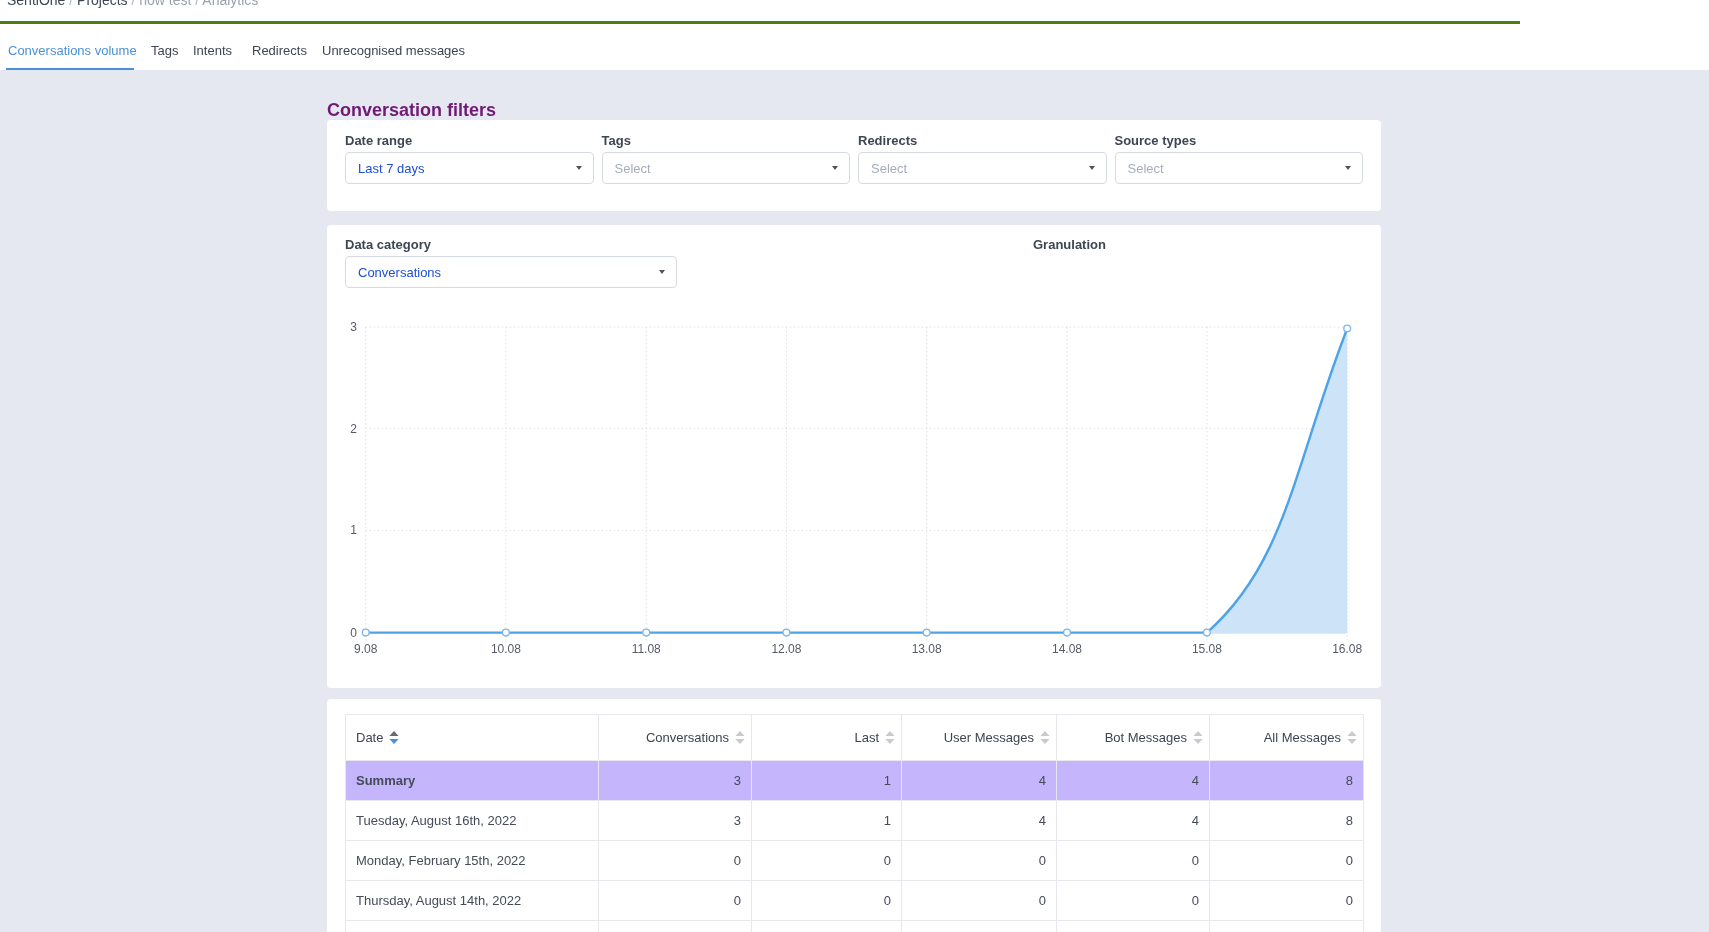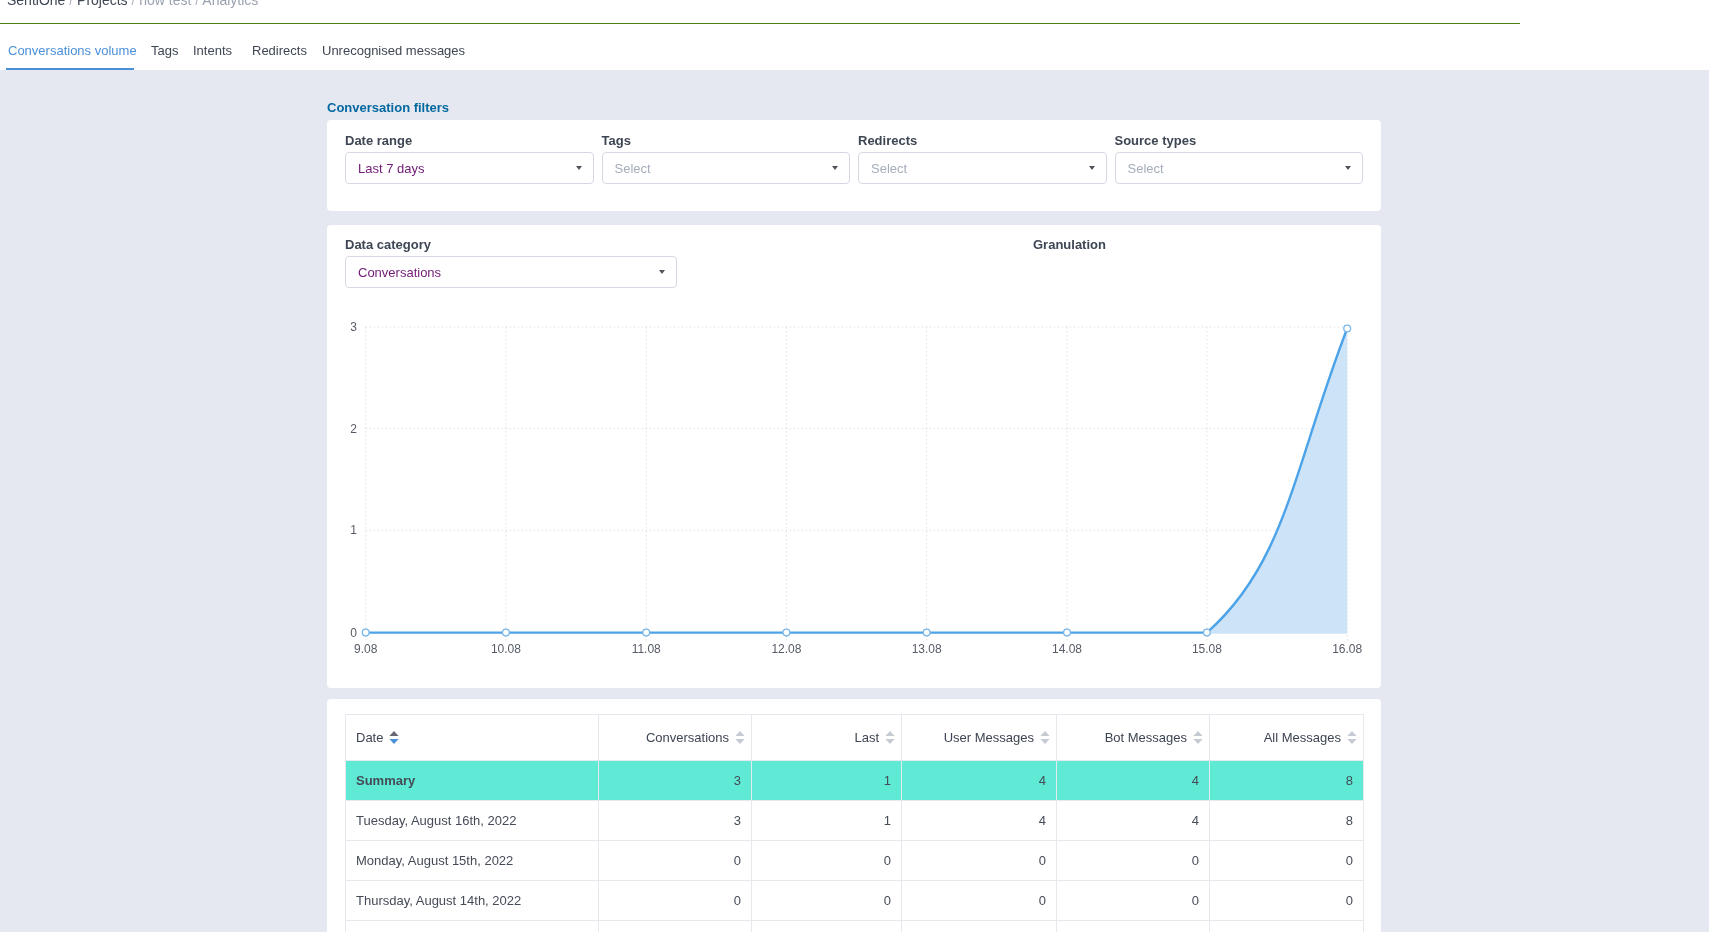--- a/index.html
+++ b/index.html
@@ -1,39 +1,39 @@
 <!DOCTYPE html>
 <html><head>
 <meta charset="utf-8">
 <style>
 * { margin:0; padding:0; box-sizing:border-box; }
 html,body { width:1709px; height:932px; overflow:hidden; }
 body { font-family:"Liberation Sans", sans-serif; background:#e5e8f0; position:relative; }
 .topbar { position:absolute; top:0; left:0; width:1709px; height:70px; background:#fff; }
-.crumbwrap { position:absolute; top:0; left:0; width:1520px; height:24px; overflow:hidden; border-bottom:1px solid #4d7c0f; background:#fff; }
+.crumbwrap { position:absolute; top:0; left:0; width:1520px; height:24px; overflow:hidden; border-bottom:3px solid #4d7c0f; background:#fff; }
 .crumb { position:absolute; top:-8px; left:7px; font-size:14px; color:#3e4653; white-space:pre; }
 .crumb .sep { color:#b0b6c1; }
 .crumb .lite { color:#9aa2af; }
 .tabs { position:absolute; top:24px; left:0; height:46px; width:1709px; }
 .tab { position:absolute; top:4px; font-size:13px; color:#3e4653; line-height:46px; white-space:nowrap;text-align:right; }
 .tab.active { color:#4a90d9; }
 .tabline { position:absolute; left:6px; top:44px; width:128px; height:2px; background:#4a90d9; }
 .card { position:absolute; background:#fff; border-radius:4px; }
-.sectitle { position:absolute; left:327px; top:100px; font-size:13px; font-weight:bold; color:#0369a1; }
+.sectitle { position:absolute; left:327px; top:100px; font-size:18px; font-weight:bold; color:#701a75; }
 .flabel { font-size:13px; line-height:15px; font-weight:bold; color:#3e4653; margin-bottom:4px; }
-.select { height:32px; border:1px solid #d5d9e2; border-radius:4px; display:flex; align-items:center; padding:0 24px 0 12px; font-size:13px; color:#701a75; position:relative; background:#fff; }
+.select { height:32px; border:1px solid #d5d9e2; border-radius:4px; display:flex; align-items:center; padding:0 24px 0 12px; font-size:13px; color:#1d4ed8; position:relative; background:#fff; }
 .select.ph { color:#a6adba;text-align:right; }
 .select .caret { position:absolute; right:11px; top:50%; margin-top:-2px; width:0; height:0; border-left:3.5px solid transparent; border-right:3.5px solid transparent; border-top:4.5px solid #54525a; }
 .filters { display:flex; gap:8px; padding:13px 18px 0 18px; }
 .fcol { flex:1; }
 table { border-collapse:collapse; font-size:13px; color:#454b57; table-layout:fixed; }
 th { font-weight:normal; font-size:13px; color:#3d4552; border:1px solid #e6e8ee; height:46px; background:#fff; }
 td { border:1px solid #e6e8ee; height:40px; padding:0 10px; }
 td.num { text-align:right; }
-tr.sum td { background:#5eead4; }
+tr.sum td { background:#c4b5fd; }
 .hcell { display:flex; align-items:center; padding:0 6px 0 10px; }
 .hcell.right { justify-content:flex-end; }
 .hcell .txt { margin-right:6px; }
 .hcell.spread { }
 </style>
 </head>
 <body>
 <div class="topbar"></div>
 <div class="crumbwrap">
     <div class="crumb">SentiOne <span class="sep">/</span> Projects <span class="sep">/</span> <span class="lite">now test <span class="sep">/</span> Analytics</span></div>
@@ -211,21 +211,21 @@
     </tr>
     <tr>
       <td>Tuesday, August 16th, 2022</td>
       <td class="num">3</td>
           <td class="num">1</td>
           <td class="num">4</td>
           <td class="num">4</td>
           <td class="num">8</td>
     </tr>
     <tr>
-      <td>Monday, August 15th, 2022</td>
+      <td>Monday, February 15th, 2022</td>
       <td class="num">0</td>
           <td class="num">0</td>
           <td class="num">0</td>
           <td class="num">0</td>
           <td class="num">0</td>
     </tr>
     <tr>
       <td>Thursday, August 14th, 2022</td>
       <td class="num">0</td>
           <td class="num">0</td>

